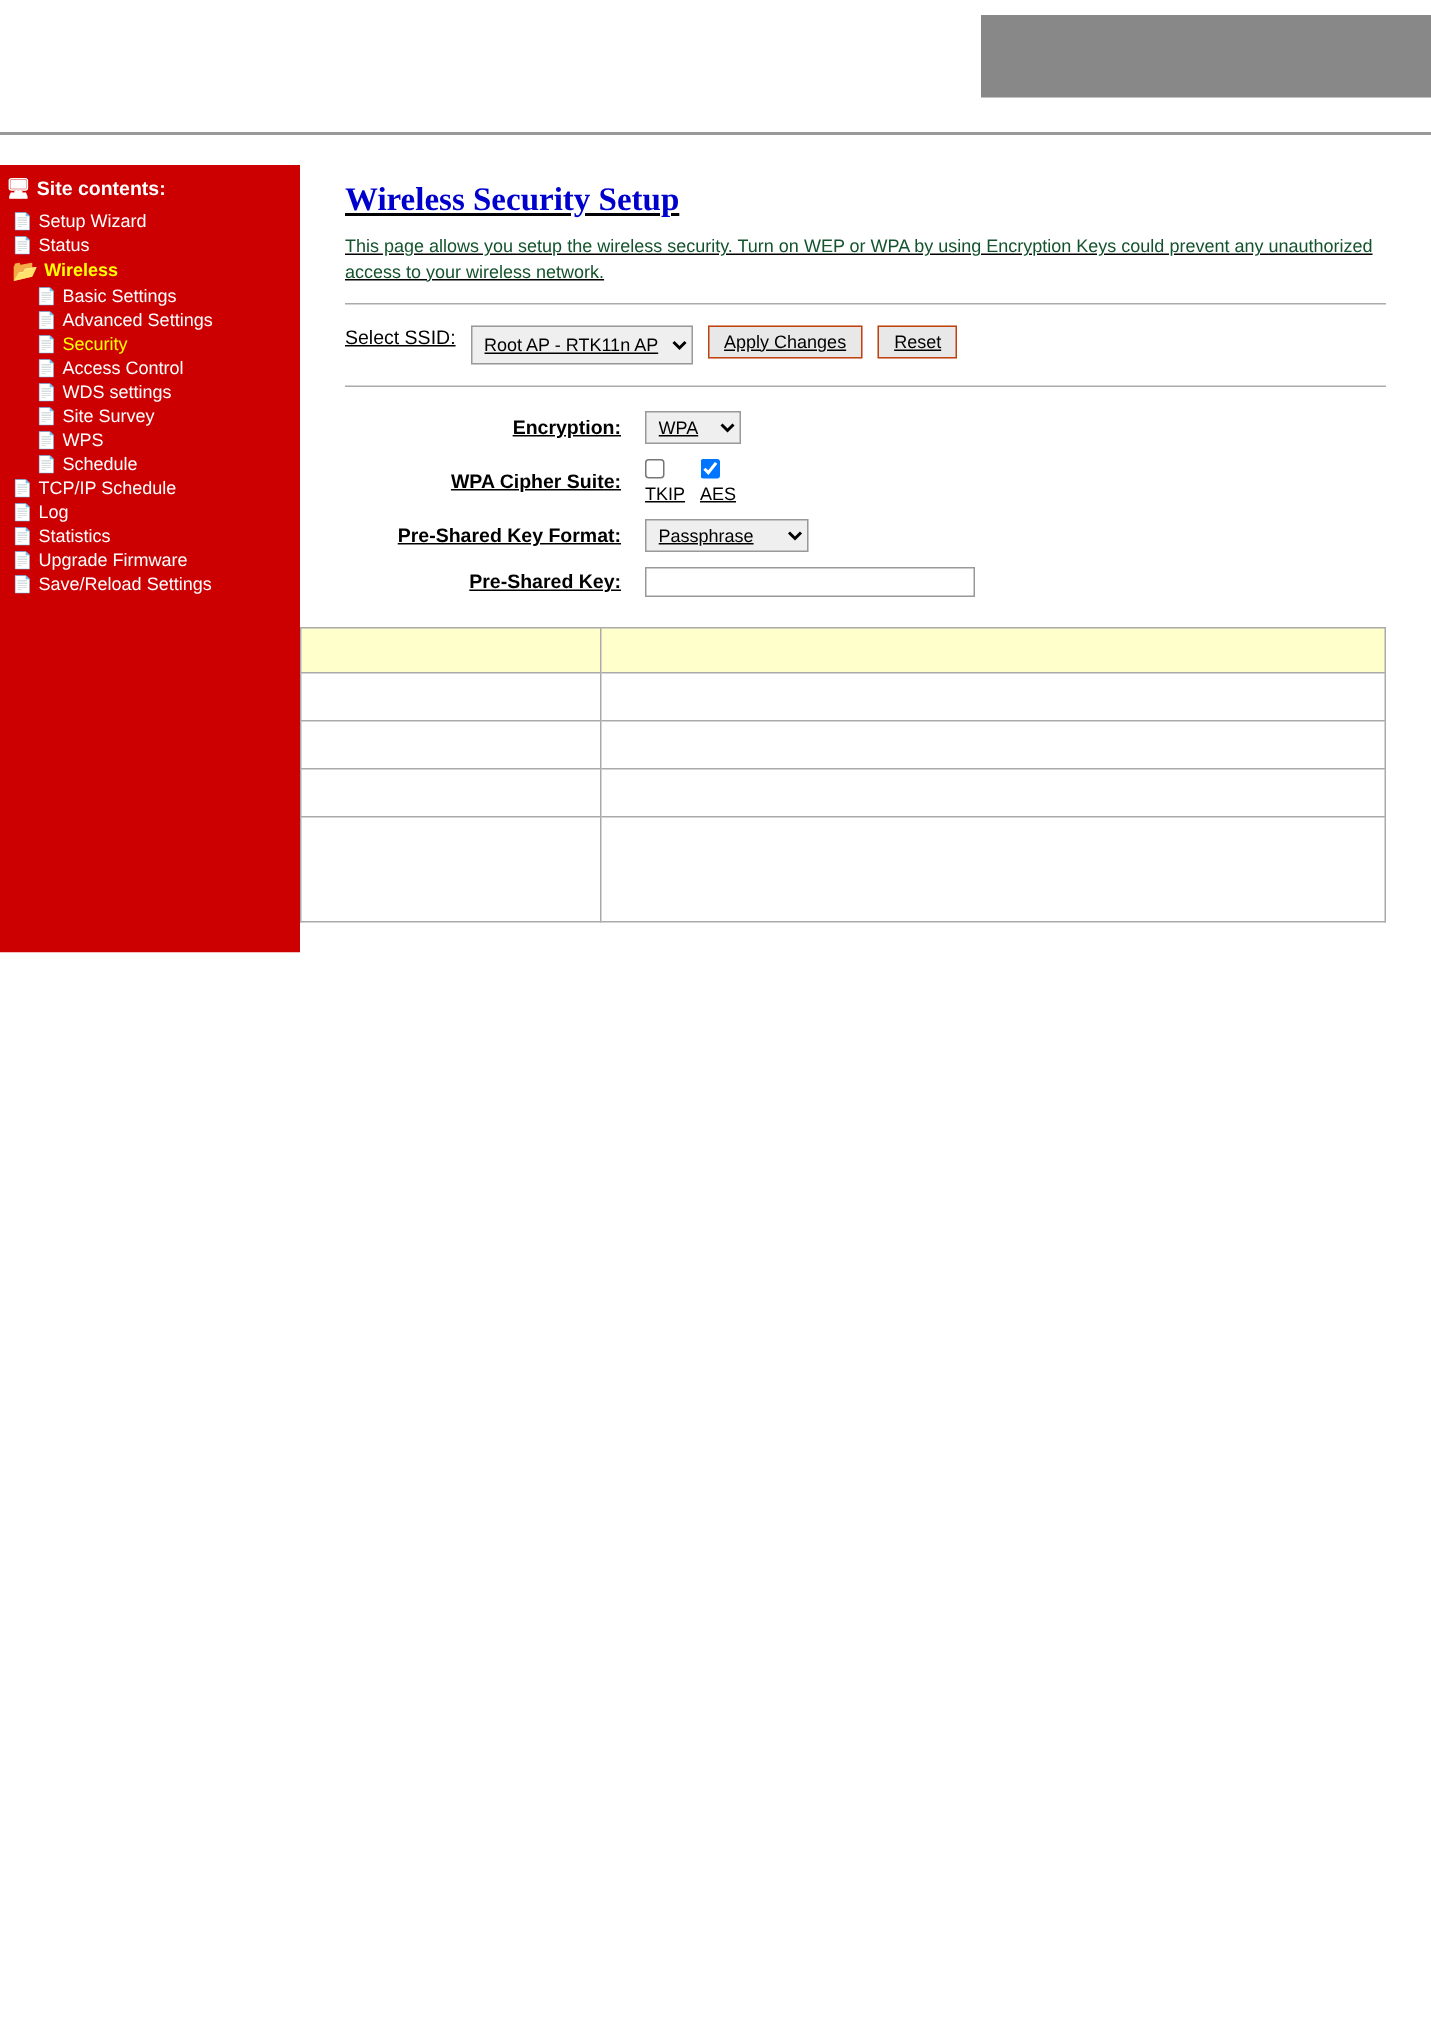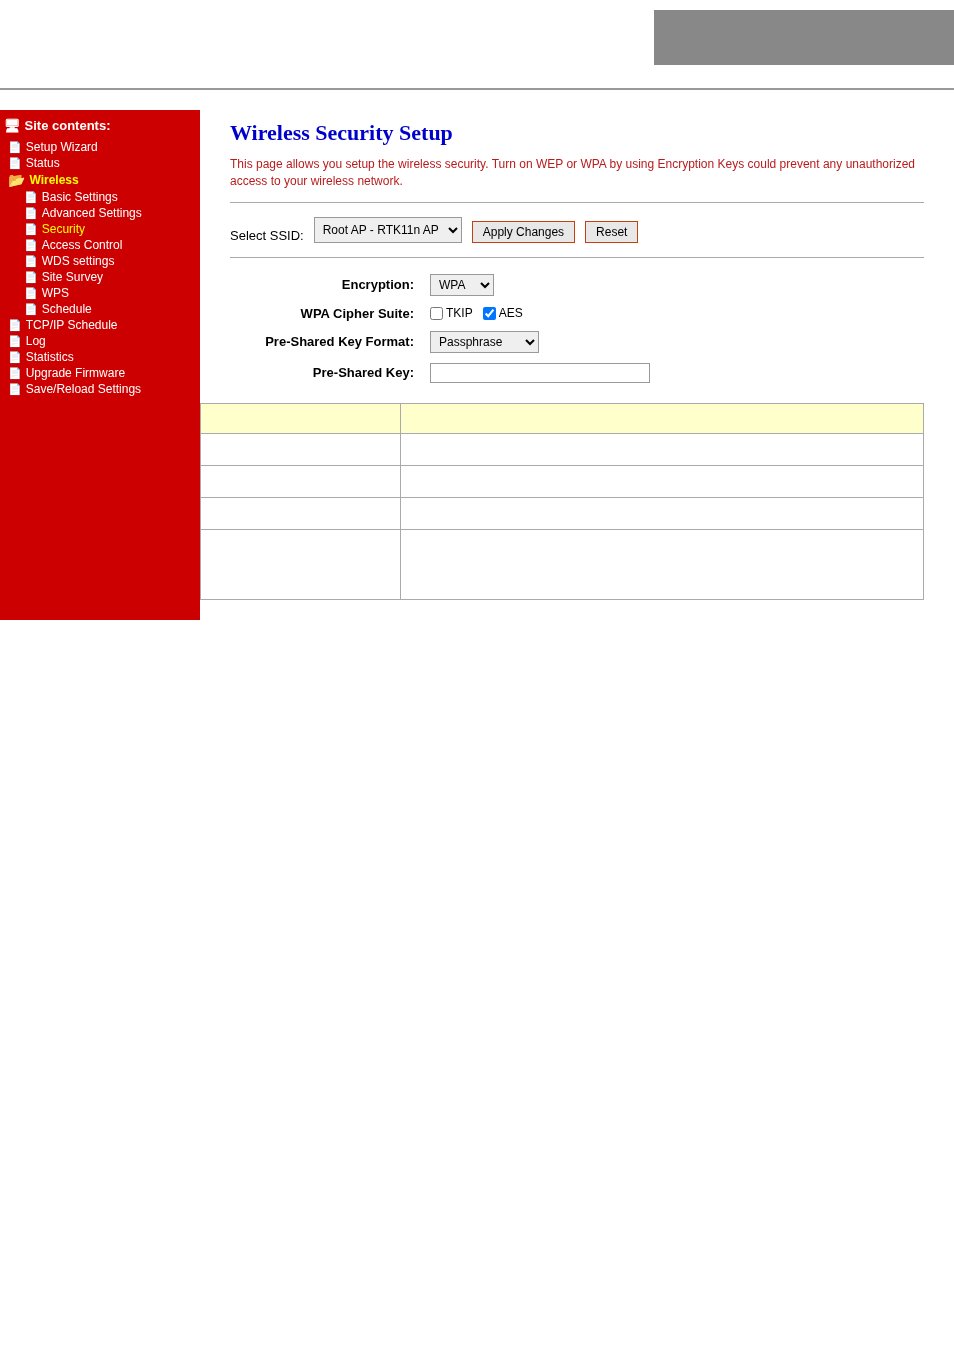--- a/index.html
+++ b/index.html
@@ -63,46 +63,47 @@
       color: #fff;
     }
     .sidebar-subitem.active { color: #ffff00; }
     .icon-folder { font-size: 14px; }
     .icon-doc { font-size: 11px; color: #ffdddd; }
 
     
     .content {
       flex: 1;
       padding: 10px 30px 20px 30px;
+      text-decoration: underline;
     }
 
     .page-title {
       font-size: 22px;
       color: #0000cc;
       font-family: Georgia, serif;
       margin-bottom: 10px;
     }
 
     .page-desc {
       font-size: 12px;
-      color: #b91c1c;
+      color: #14532d;
       margin-bottom: 12px;
       line-height: 1.4;
     }
 
     .divider {
       border: none;
       border-top: 1px solid #aaa;
       margin: 8px 0;
     }
 
     
     .ssid-row {
       display: flex;
-      align-items: flex-end;
+      align-items: flex-start;
       gap: 10px;
       margin: 14px 0;
     }
     .ssid-label { font-size: 13px; font-weight: normal; }
     .ssid-select {
       padding: 4px 4px;
       font-size: 12px;
       border: 1px solid #999;
     }
     .btn {
@@ -152,22 +153,23 @@
       cursor: pointer;
     }
     .cipher-group {
       display: flex;
       align-items: center;
       gap: 10px;
       font-size: 12px;
     }
     .cipher-item {
       display: flex;
-      align-items: flex-end;
+      align-items: flex-start;
       gap: 3px;
+      flex-direction: column;
     }
     .psk-input {
       width: 220px;
       padding: 2px 4px;
       border: 1px solid #999;
       font-size: 12px;
     }
 
     
     .bottom-table {

